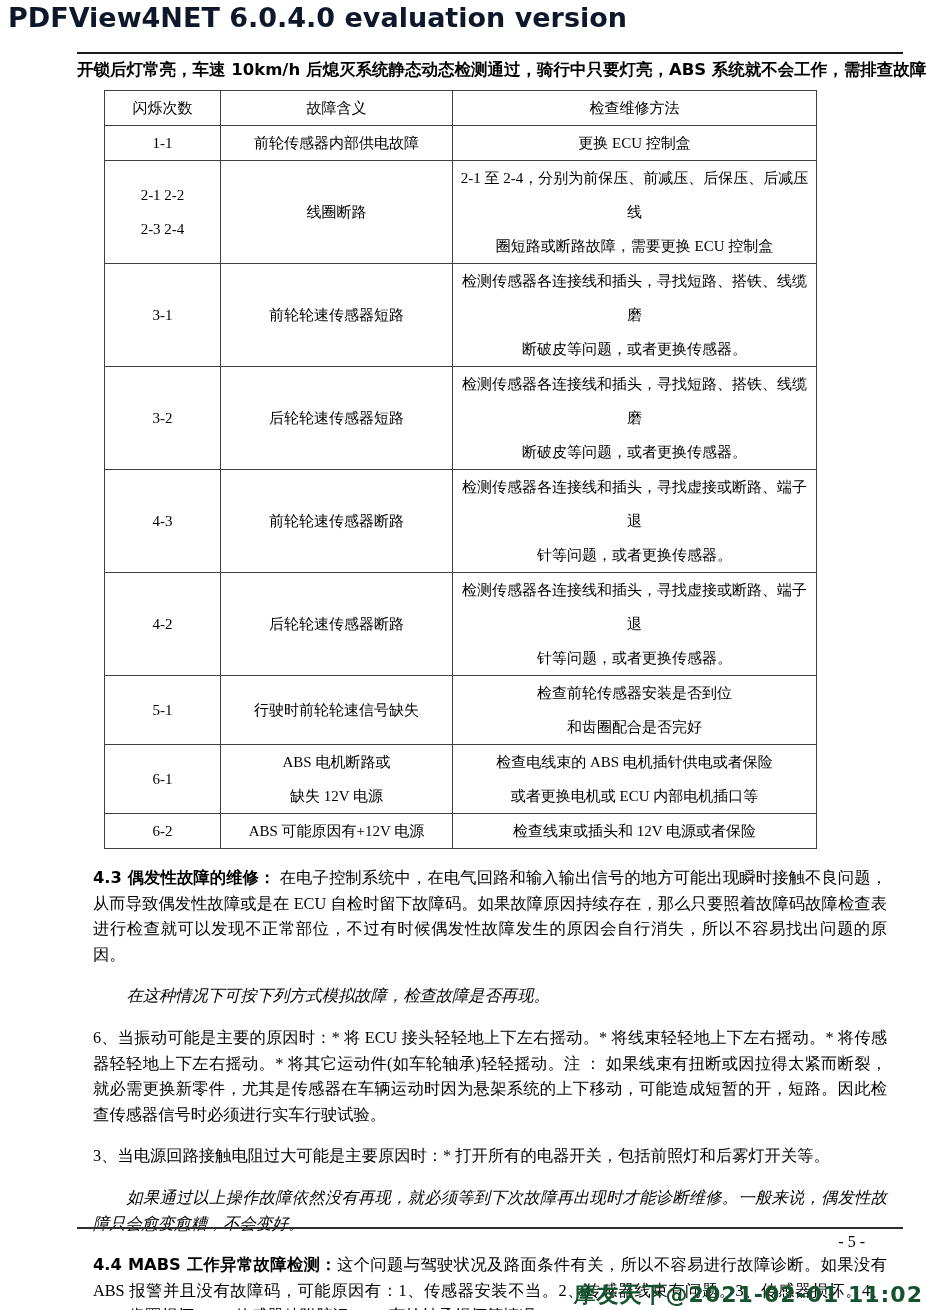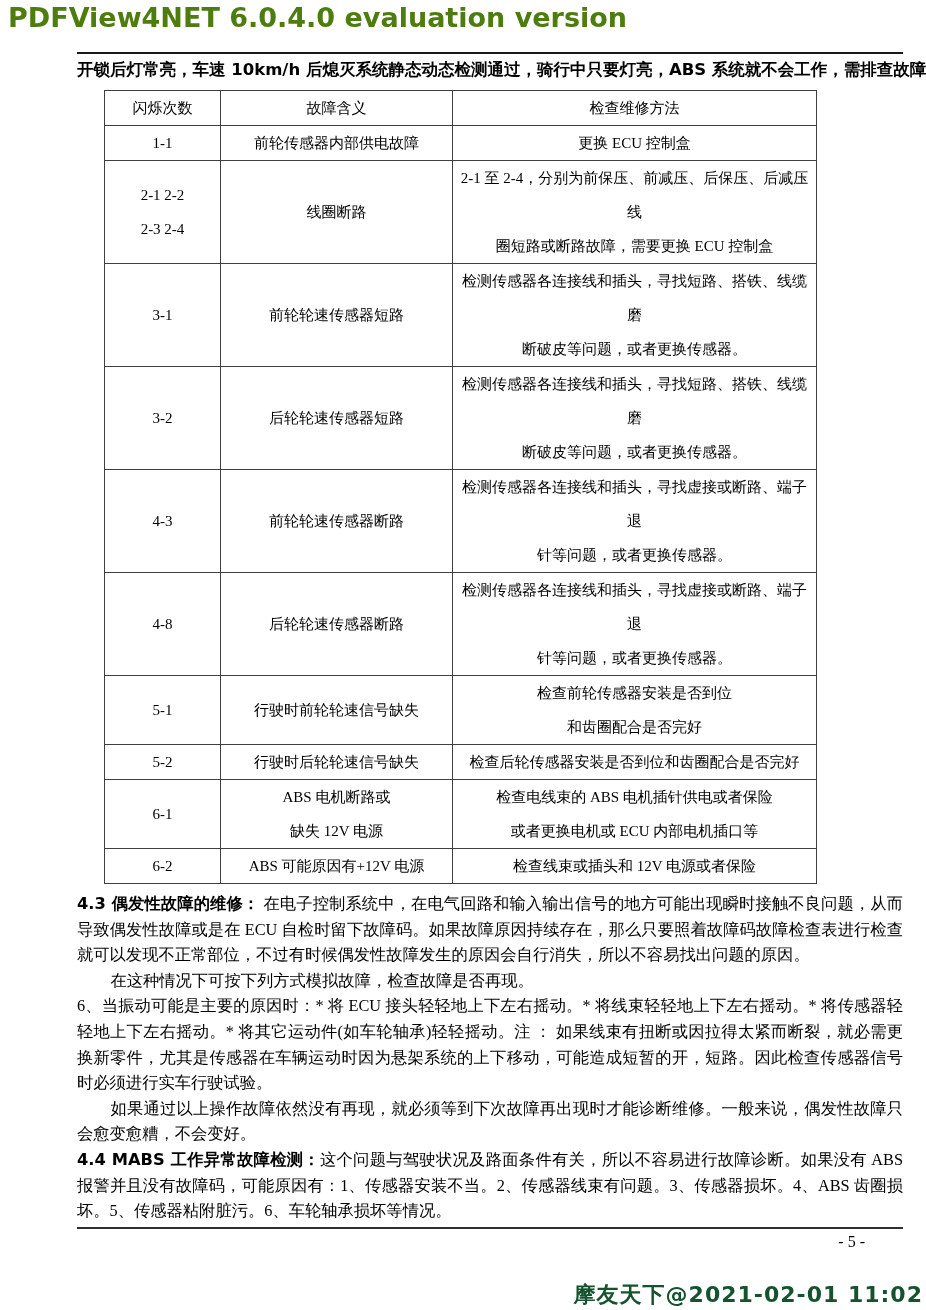--- a/index.html
+++ b/index.html
@@ -23,43 +23,43 @@
     border-collapse:collapse;margin:9px 0 0 27px;width:712px;
     table-layout:fixed;
   }
   table.fault th,table.fault td{
     border:1px solid #3f3f3f;text-align:center;vertical-align:middle;
     font-size:15px;font-weight:normal;line-height:34px;padding:0 6px;
     overflow:hidden;
   }
   .cell-line{display:block;text-align:center;}
   .paras{margin-top:7px;font-size:16.3px;line-height:25.6px;text-align:justify;}
-  .para{margin:0;}
-  .para.indent{text-indent:2.05em;}
+  .para{margin:16px;}
+  .para.indent{text-indent:2.05em;font-style:italic;}
   .para .blabel{
     font-family:"DejaVu Sans","Liberation Sans",sans-serif;
     font-weight:bold;
   }
   .footer-rule{
     position:absolute;left:77px;top:1227px;width:826px;
     border-top:2px solid #2e2e2e;height:0;
   }
   .page-num{
     position:absolute;top:1233px;right:61px;font-size:16px;
   }
   .watermark{
     position:absolute;top:1280px;right:3px;
     font-family:"DejaVu Sans","Liberation Sans",sans-serif;
     font-weight:bold;font-size:22px;color:#a5a5a5;letter-spacing:1px;
   }
 </style>
 </head>
 <body>
 
-<div class="eval-title" style="color: #4d7c0f;">PDFView4NET 6.0.4.0 evaluation version</div>
+<div class="eval-title" style="color: #0f172a;">PDFView4NET 6.0.4.0 evaluation version</div>
 
 <div class="content">
   <div class="notice">开锁后灯常亮，车速 10km/h 后熄灭系统静态动态检测通过，骑行中只要灯亮，ABS 系统就不会工作，需排查故障。</div>
 
   <table class="fault">
     <colgroup>
       <col style="width:116px">
       <col style="width:232px">
       <col style="width:364px">
     </colgroup>
@@ -126,51 +126,40 @@
           <td>
             <span class="cell-line">前轮轮速传感器断路</span>
           </td>
           <td>
             <span class="cell-line">检测传感器各连接线和插头，寻找虚接或断路、端子退</span>
             <span class="cell-line">针等问题，或者更换传感器。</span>
           </td>
         </tr>
         <tr>
           <td>
-            <span class="cell-line">4-8</span>
+            <span class="cell-line">4-2</span>
           </td>
           <td>
             <span class="cell-line">后轮轮速传感器断路</span>
           </td>
           <td>
             <span class="cell-line">检测传感器各连接线和插头，寻找虚接或断路、端子退</span>
             <span class="cell-line">针等问题，或者更换传感器。</span>
           </td>
         </tr>
         <tr>
           <td>
             <span class="cell-line">5-1</span>
           </td>
           <td>
             <span class="cell-line">行驶时前轮轮速信号缺失</span>
           </td>
           <td>
             <span class="cell-line">检查前轮传感器安装是否到位</span>
             <span class="cell-line">和齿圈配合是否完好</span>
-          </td>
-        </tr>
-        <tr>
-          <td>
-            <span class="cell-line">5-2</span>
-          </td>
-          <td>
-            <span class="cell-line">行驶时后轮轮速信号缺失</span>
-          </td>
-          <td>
-            <span class="cell-line">检查后轮传感器安装是否到位和齿圈配合是否完好</span>
           </td>
         </tr>
         <tr>
           <td>
             <span class="cell-line">6-1</span>
           </td>
           <td>
             <span class="cell-line">ABS 电机断路或</span>
             <span class="cell-line">缺失 12V 电源</span>
           </td>
@@ -190,20 +179,21 @@
             <span class="cell-line">检查线束或插头和 12V 电源或者保险</span>
           </td>
         </tr>
       </tbody>
   </table>
 
   <div class="paras" id="paras">
       <div class="para"><span class="blabel">4.3  偶发性故障的维修：</span><span> 在电子控制系统中，在电气回路和输入输出信号的地方可能出现瞬时接触不良问题，从而导致偶发性故障或是在 ECU 自检时留下故障码。如果故障原因持续存在，那么只要照着故障码故障检查表进行检查就可以发现不正常部位，不过有时候偶发性故障发生的原因会自行消失，所以不容易找出问题的原因。</span></div>
       <div class="para indent"><span>在这种情况下可按下列方式模拟故障，检查故障是否再现。</span></div>
       <div class="para"><span>6、当振动可能是主要的原因时：* 将 ECU 接头轻轻地上下左右摇动。* 将线束轻轻地上下左右摇动。* 将传感器轻轻地上下左右摇动。* 将其它运动件(如车轮轴承)轻轻摇动。注 ： 如果线束有扭断或因拉得太紧而断裂，就必需更换新零件，尤其是传感器在车辆运动时因为悬架系统的上下移动，可能造成短暂的开，短路。因此检查传感器信号时必须进行实车行驶试验。</span></div>
+      <div class="para"><span>3、当电源回路接触电阻过大可能是主要原因时：* 打开所有的电器开关，包括前照灯和后雾灯开关等。</span></div>
       <div class="para indent"><span>如果通过以上操作故障依然没有再现，就必须等到下次故障再出现时才能诊断维修。一般来说，偶发性故障只会愈变愈糟，不会变好。</span></div>
       <div class="para"><span class="blabel">4.4  MABS 工作异常故障检测：</span><span>这个问题与驾驶状况及路面条件有关，所以不容易进行故障诊断。如果没有 ABS 报警并且没有故障码，可能原因有：1、传感器安装不当。2、传感器线束有问题。3、传感器损坏。4、ABS 齿圈损坏。5、传感器粘附脏污。6、车轮轴承损坏等情况。</span></div>
     </div>
 </div>
 
 <div class="footer-rule"></div>
 <div class="page-num">- 5 -</div>
 <div class="watermark" style="color: #14532d;">摩友天下@2021-02-01 11:02</div>
 
 </body></html>

